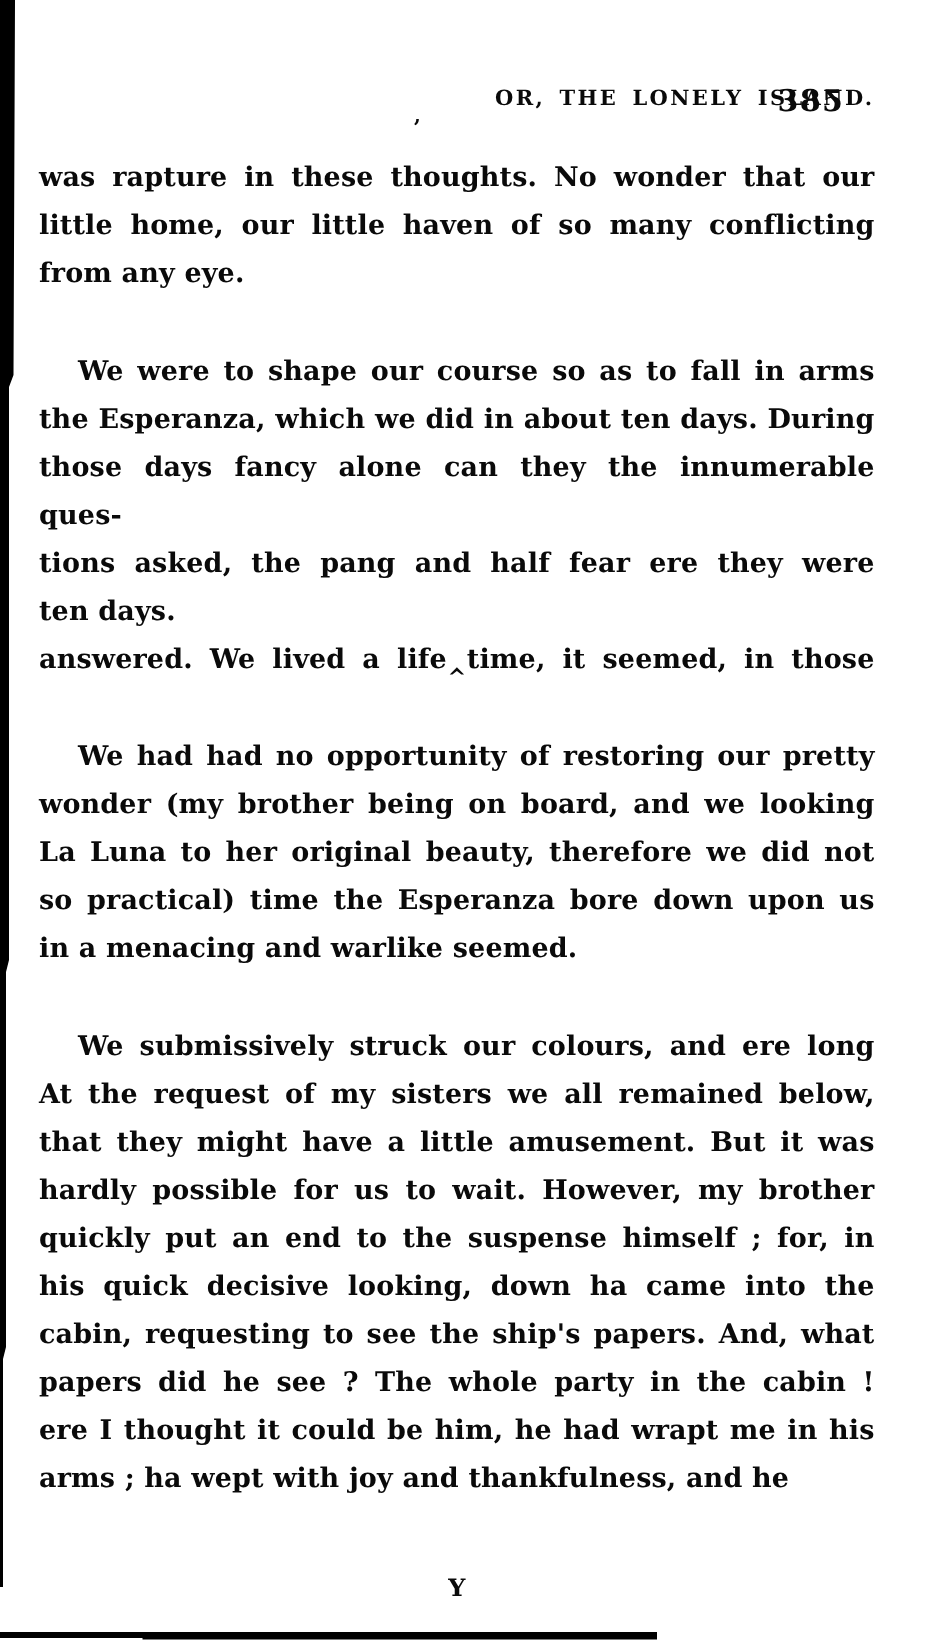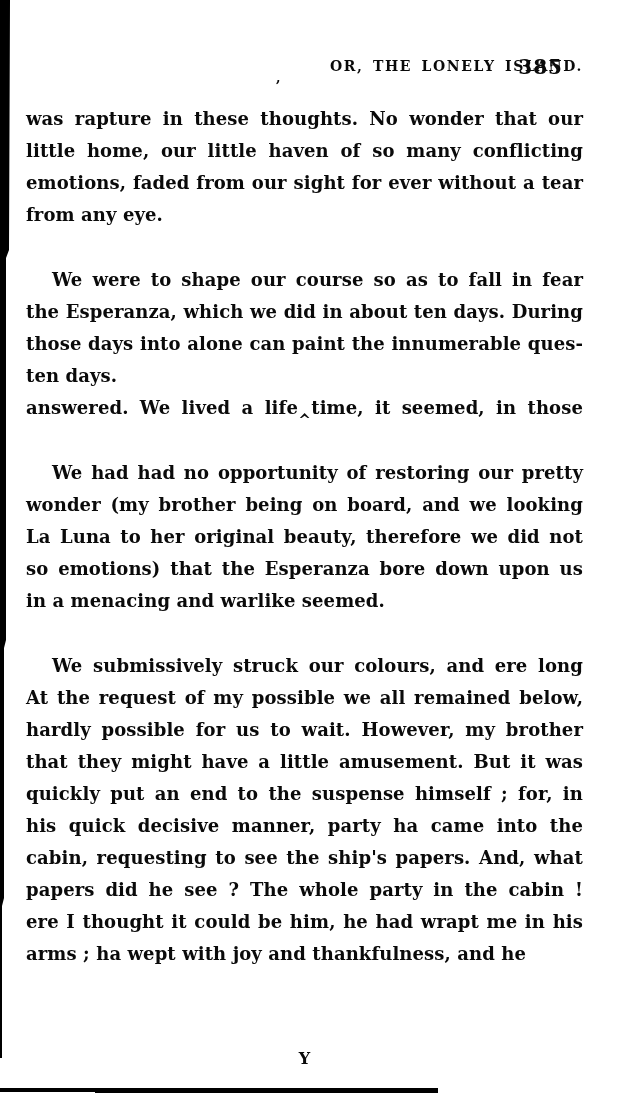--- a/index.html
+++ b/index.html
@@ -126,44 +126,44 @@
   <div class="header">
     <div class="running-title">OR, THE LONELY ISLAND.</div>
     <div class="page-number">385</div>
     <div class="o-artifact">,</div>
   </div>
 
   <div class="body-col">
       <div class="paragraph">
         <div class="line first">was rapture in these thoughts. No wonder that our</div>
         <div class="line">little home, our little haven of so many conflicting</div>
-        <div class="line">emotions, faded from our sight for ever without a tear</div>
         <div class="line last">from any eye.</div>
       </div>
       <div class="paragraph indented">
-        <div class="line first">We were to shape our course so as to fall in fear</div>
+        <div class="line first">We were to shape our course so as to fall in arms</div>
         <div class="line">the Esperanza, which we did in about ten days. During</div>
-        <div class="line">those days into alone can paint the innumerable ques-</div>
+        <div class="line">those days fancy alone can they the innumerable ques-</div>
+        <div class="line">tions asked, the pang and half fear ere they were</div>
         <div class="line last">ten days.</div>
         <div class="line">answered. We lived a life‸time, it seemed, in those</div>
       </div>
       <div class="paragraph indented">
         <div class="line first">We had had no opportunity of restoring our pretty</div>
         <div class="line">wonder (my brother being on board, and we looking</div>
         <div class="line">La Luna to her original beauty, therefore we did not</div>
-        <div class="line">so emotions) that the Esperanza bore down upon us</div>
+        <div class="line">so practical) time the Esperanza bore down upon us</div>
         <div class="line last">in a menacing and warlike seemed.</div>
       </div>
       <div class="paragraph indented">
         <div class="line first">We submissively struck our colours, and ere long</div>
-        <div class="line">At the request of my possible we all remained below,</div>
+        <div class="line">At the request of my sisters we all remained below,</div>
+        <div class="line">that they might have a little amusement. But it was</div>
         <div class="line">hardly possible for us to wait. However, my brother</div>
-        <div class="line">that they might have a little amusement. But it was</div>
         <div class="line">quickly put an end to the suspense himself ; for, in</div>
-        <div class="line">his quick decisive manner, party ha came into the</div>
+        <div class="line">his quick decisive looking, down ha came into the</div>
         <div class="line">cabin, requesting to see the ship's papers. And, what</div>
         <div class="line">papers did he see ? The whole party in the cabin !</div>
         <div class="line">ere I thought it could be him, he had wrapt me in his</div>
         <div class="line last">arms ; ha wept with joy and thankfulness, and he</div>
       </div>
     </div>
 
   <div class="signature">Y</div>
 
   <div class="bottom-rule">

